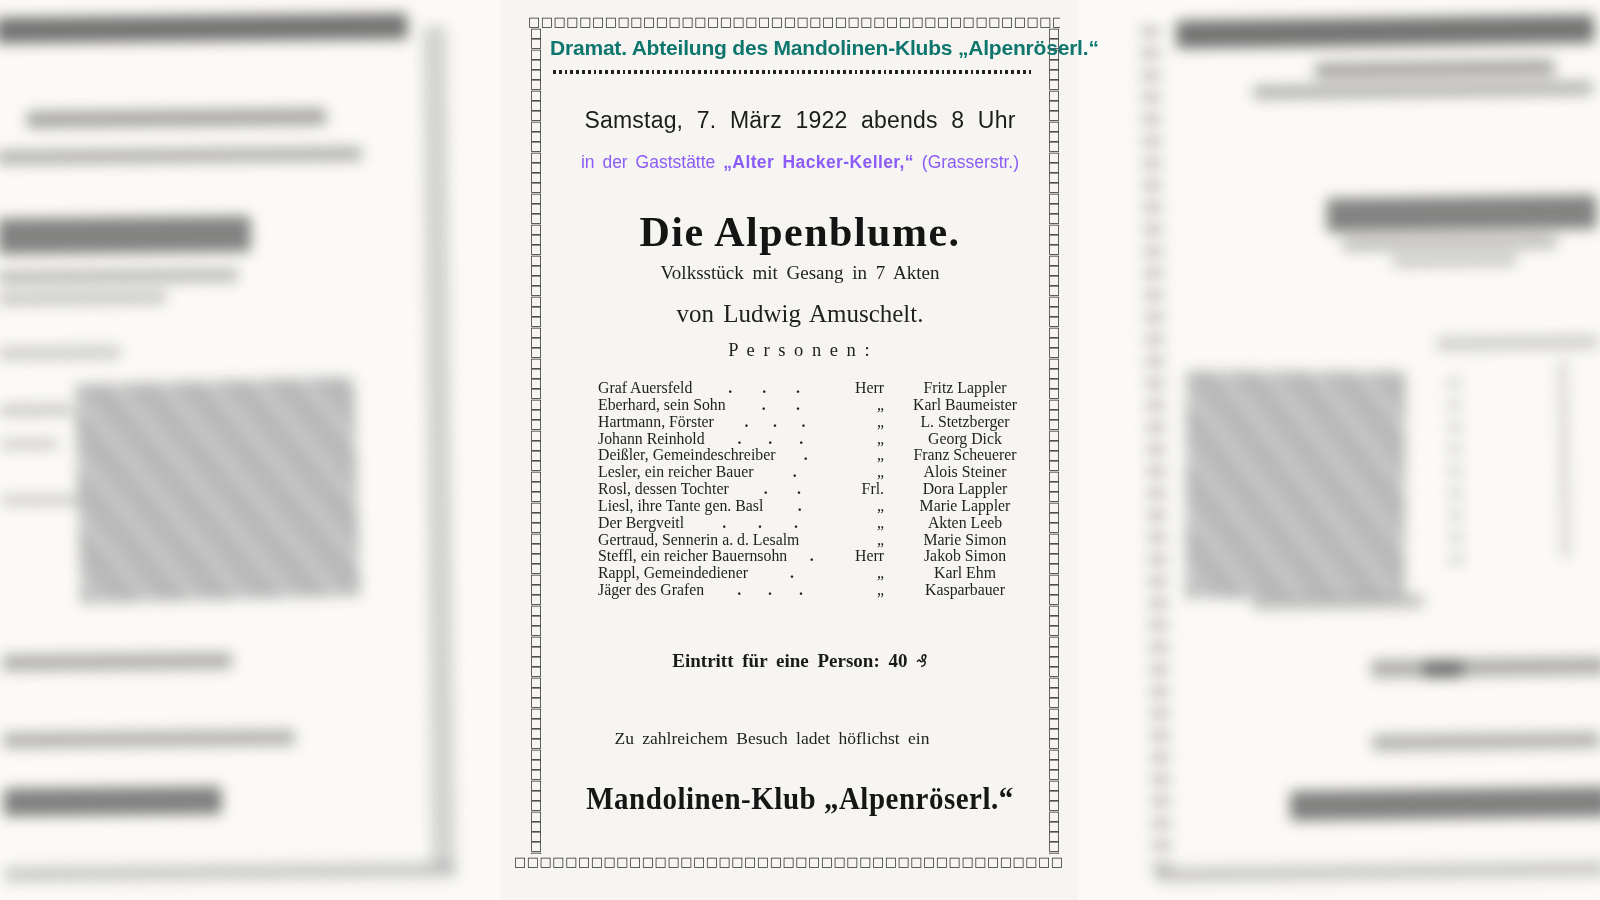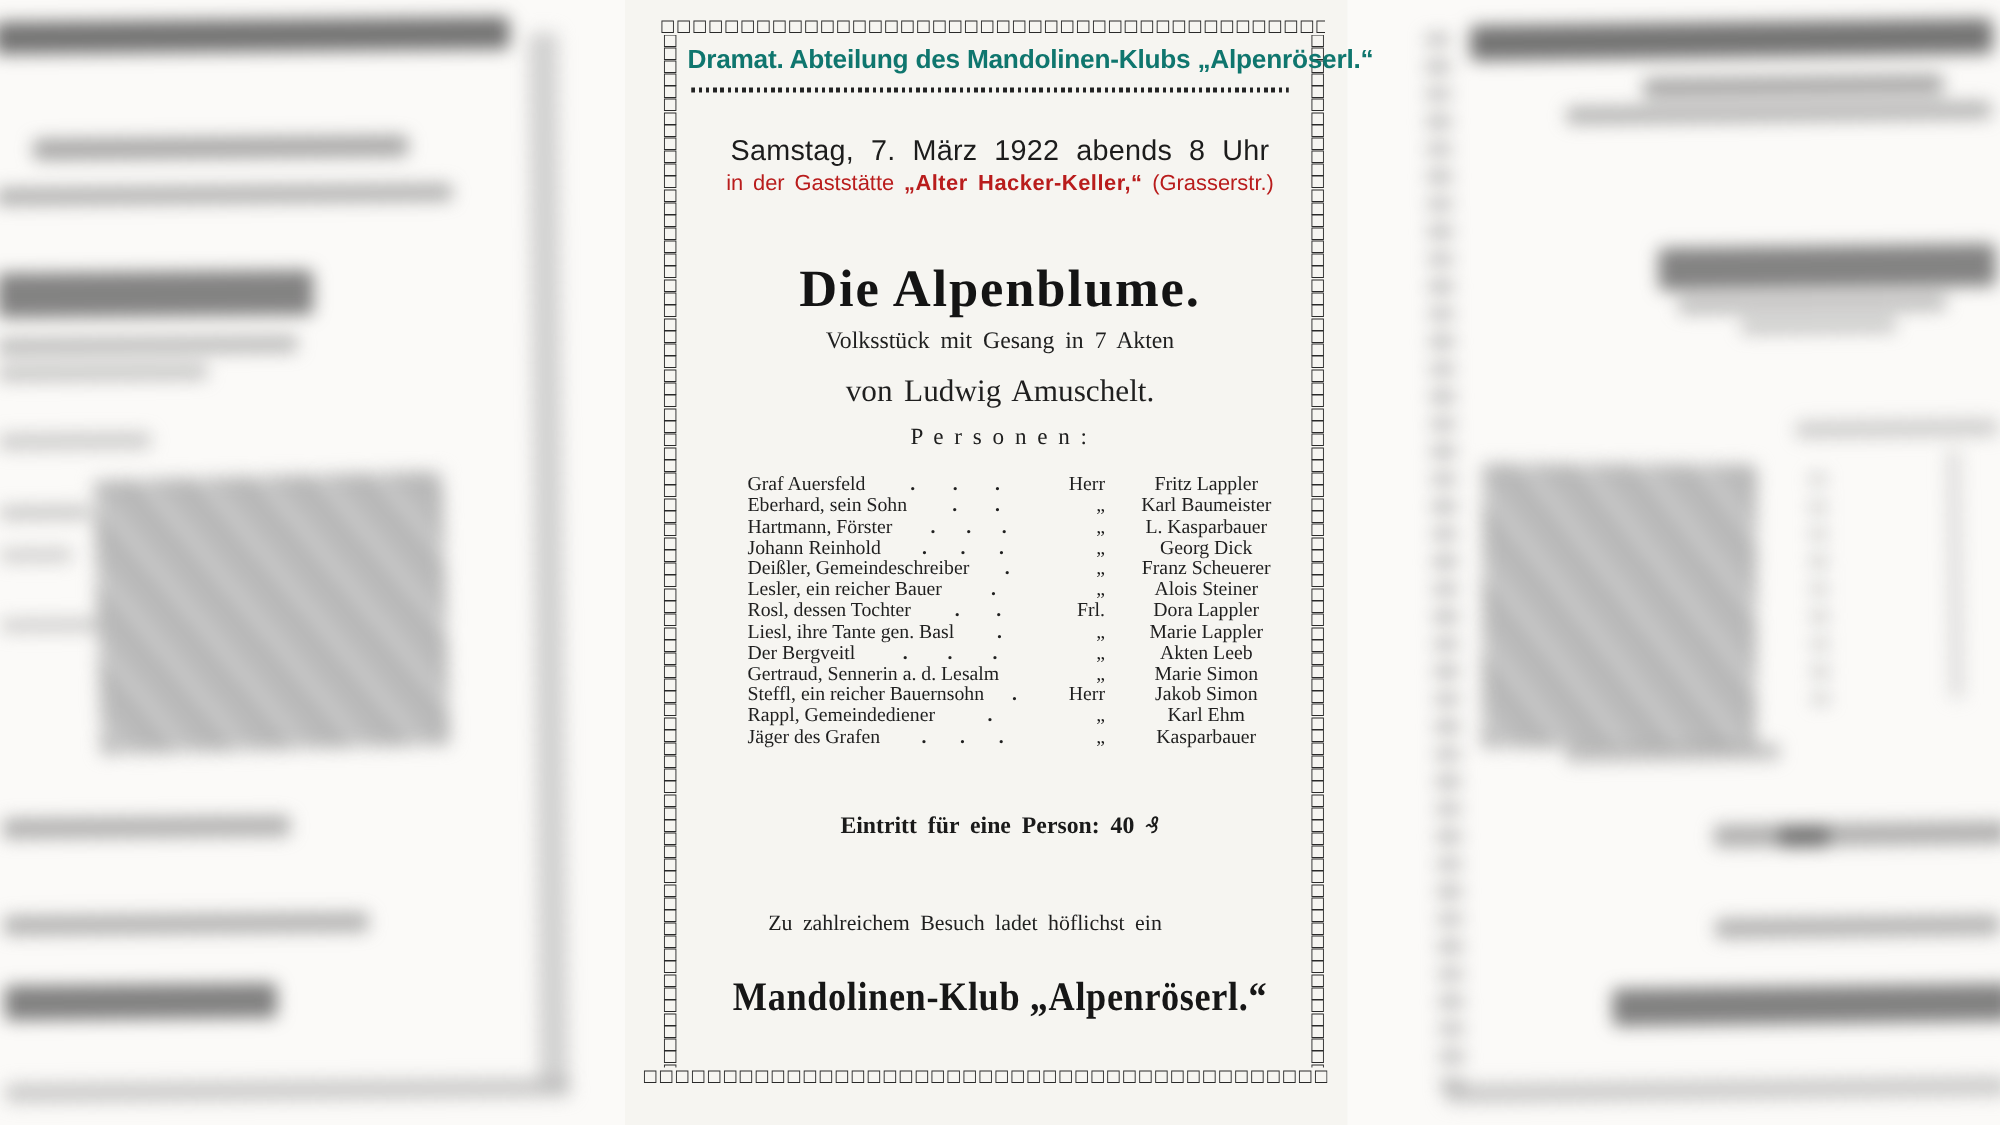--- a/index.html
+++ b/index.html
@@ -47,22 +47,22 @@
   }
   .dotted-rule{
     position:absolute;left:3px;top:70px;width:478px;height:3.5px;
     background:repeating-linear-gradient(90deg,#232323 0 2.8px,transparent 2.8px 5.8px);
   }
   .date{
     top:107px;font-family:"Liberation Sans","DejaVu Sans",sans-serif;
     font-weight:normal;font-size:23px;word-spacing:7px;color:#1c1c1c;letter-spacing:.2px;
   }
   .venue{
-    top:136px;font-family:"Liberation Sans","DejaVu Sans",sans-serif;
-    font-size:17.5px;word-spacing:3px;color:#b91c1c;text-align:center;
+    top:152px;font-family:"Liberation Sans","DejaVu Sans",sans-serif;
+    font-size:17.5px;word-spacing:3px;color:#8b5cf6;text-align:center;
   }
   .venue b{letter-spacing:.4px;}
   .play-title{
     top:208px;margin:0;font-size:42px;font-weight:bold;letter-spacing:1.5px;color:#141414;
   }
   .subtitle{top:262px;font-size:19px;word-spacing:4px;}
   .author{top:300px;font-size:25px;word-spacing:3px;}
   .cast-heading{top:340px;font-size:18.5px;letter-spacing:2px;text-align:center;}
   .cast-list{position:absolute;left:48px;top:379px;width:440px;}
   .cast-row{display:flex;align-items:flex-start;height:16.85px;font-size:15.8px;white-space:nowrap;}
@@ -166,21 +166,21 @@
           <span class="cast-actor">Karl Baumeister</span>
         </div>
         <div class="cast-row">
           <span class="cast-role">Hartmann, Förster</span>
           <span class="leader">
             <span class="dot">.</span>
             <span class="dot">.</span>
             <span class="dot">.</span>
           </span>
           <span class="cast-prefix">„</span>
-          <span class="cast-actor">L. Kasparbauer</span>
+          <span class="cast-actor">L. Stetzberger</span>
         </div>
         <div class="cast-row">
           <span class="cast-role">Johann Reinhold</span>
           <span class="leader">
             <span class="dot">.</span>
             <span class="dot">.</span>
             <span class="dot">.</span>
           </span>
           <span class="cast-prefix">„</span>
           <span class="cast-actor">Georg Dick</span>

